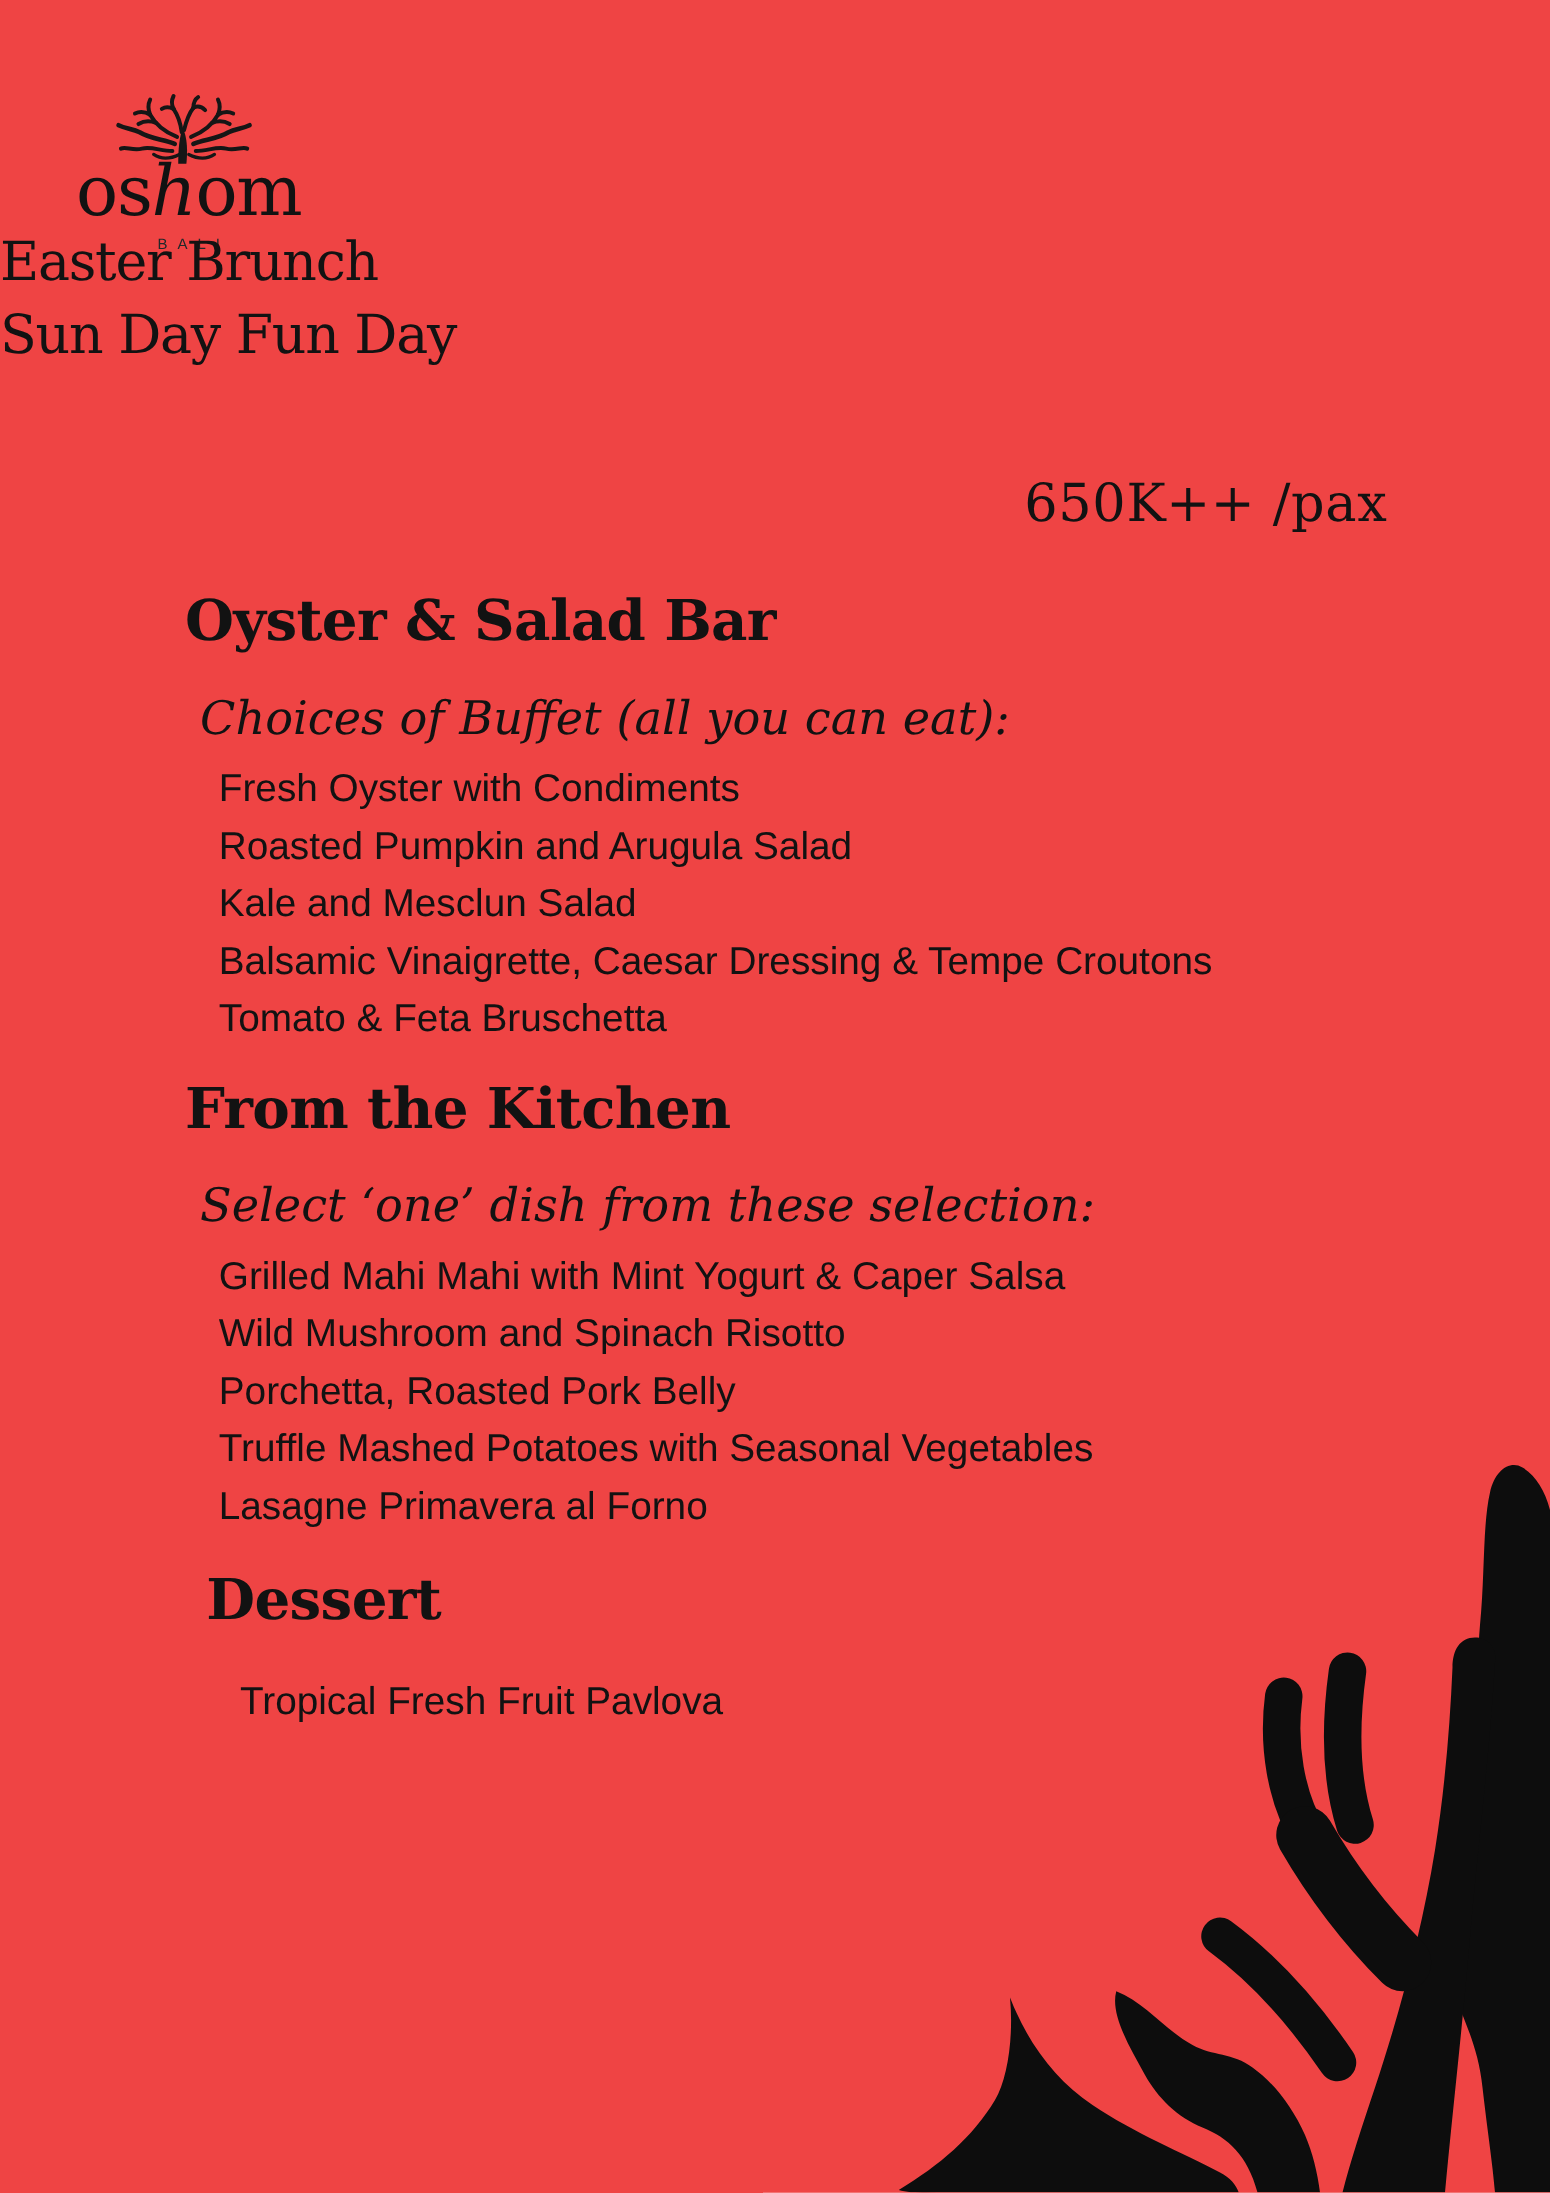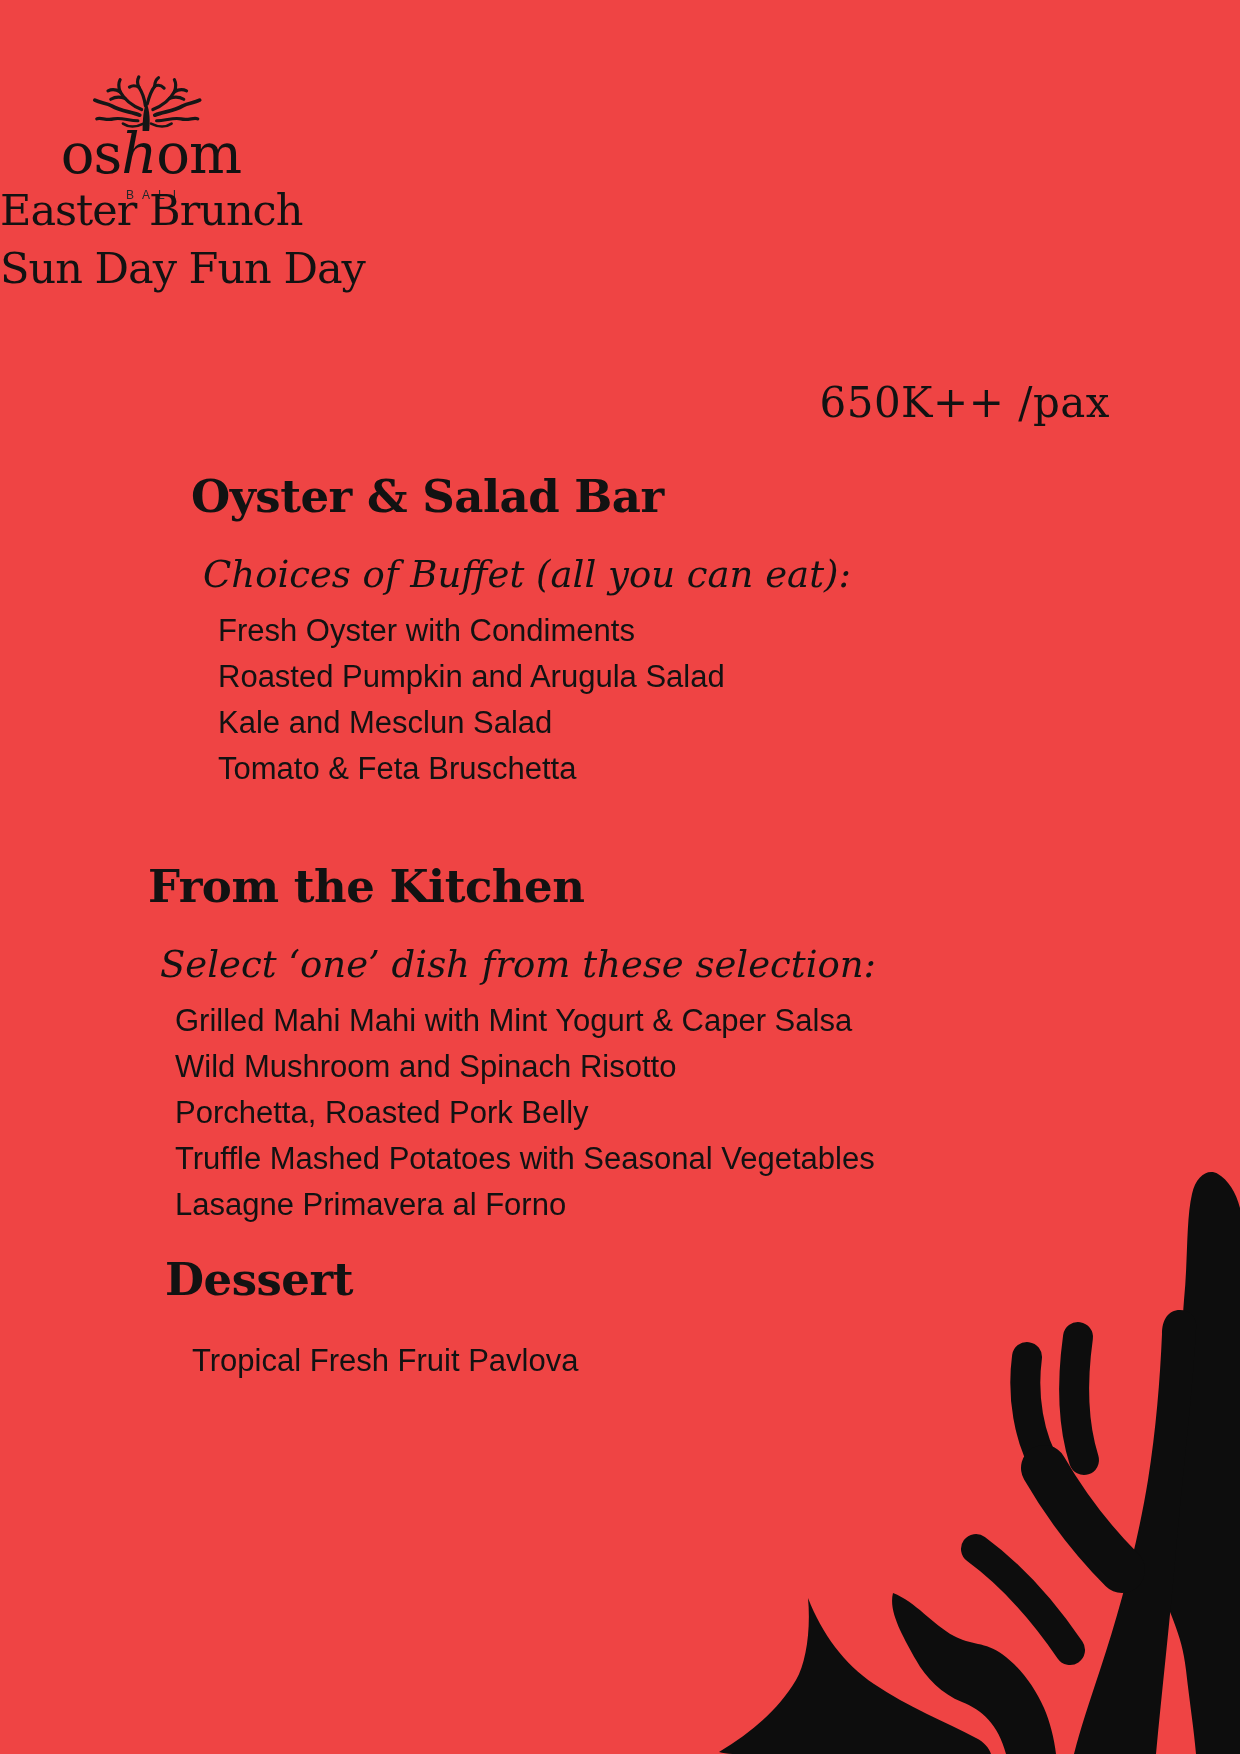--- a/index.html
+++ b/index.html
@@ -47,21 +47,21 @@
   .sec-note{
     margin:30px 0 0 160px;
     font-style:italic;font-size:37px;
     font-family:"DejaVu Serif","Liberation Serif",serif;
   }
   .items{margin:12px 0 0 175px;}
   .item{
     font-family:Liberation Sans, sans-serif;
     font-size:31px;line-height:46px;white-space:nowrap;
   }
-  .sec-oyster{top:470px;padding-left:43px;}
+  .sec-oyster{top:470px;}
   .sec-kitchen{top:860px;}
   .sec-dessert{top:1253px;padding-left:17px;}
   .sec-dessert .items{margin-top:32px;}
   
   .corner{position:absolute;right:0;bottom:0;display:block;}
 </style>
 </head>
 <body>
 
 <div class="page">
@@ -100,20 +100,21 @@
   </h1>
   <div class="price">650K++ /pax</div>
 
   <section class="section sec-oyster">
     <h2 class="sec-heading">Oyster &amp; Salad Bar</h2>
     <div class="sec-note">Choices of Buffet (all you can eat):</div>
     <div class="items">
       <div class="item">Fresh Oyster with Condiments</div>
       <div class="item">Roasted Pumpkin and Arugula Salad</div>
       <div class="item">Kale and Mesclun Salad</div>
+      <div class="item">Balsamic Vinaigrette, Caesar Dressing &amp; Tempe Croutons</div>
       <div class="item">Tomato &amp; Feta Bruschetta</div>
     </div>
   </section>
 
   <section class="section sec-kitchen">
     <h2 class="sec-heading">From the Kitchen</h2>
     <div class="sec-note">Select ‘one’ dish from these selection:</div>
     <div class="items">
       <div class="item">Grilled Mahi Mahi with Mint Yogurt &amp; Caper Salsa</div>
       <div class="item">Wild Mushroom and Spinach Risotto</div>

